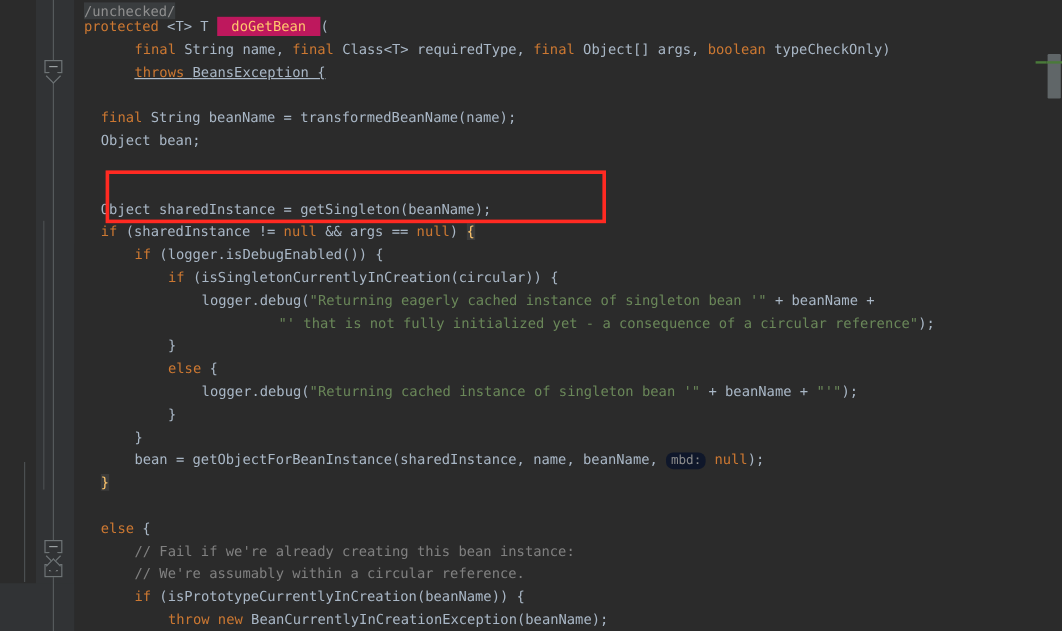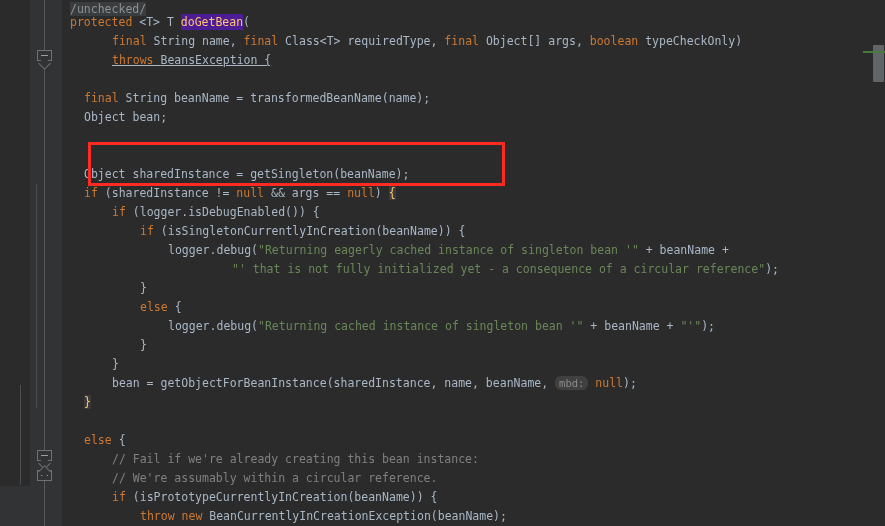--- a/index.html
+++ b/index.html
@@ -121,28 +121,28 @@
 
   
   .kw      { color: #cc7832; }       
   .txt     { color: #a9b7c6; }       
   .cmt     { color: #808080; }       
   .str     { color: #6a8759; }
   .brc-hl  { color: #ffc66d; background: #3b3b3b; }  
 
   
   .search-hit {
-    background: #4c1d95;
+    background: #be185d;
     color: #ffc66d;
-    padding: 1px 0;
+    padding: 1px 12px;
   }
 
   
   .hint {
-    background: #404040;
+    background: #0f172a;
     color: #8c8c8c;
     border-radius: 6px;
     padding: 1px 4px;
     font-size: 10.5px;
   }
 
   
   .folded-chip {
     background: #3a3d3f;
     color: #8f8f8f;
@@ -246,21 +246,21 @@
       <div class="line" style="top: 13px; left: 8px;"><span class="kw">protected </span><span class="txt">&lt;T&gt; T </span><span class="search-hit">doGetBean</span><span class="txt">(</span></div>
       <div class="line" style="top: 32px; left: 50px;"><span class="kw">final </span><span class="txt">String name, </span><span class="kw">final </span><span class="txt">Class&lt;T&gt; requiredType, </span><span class="kw">final </span><span class="txt">Object[] args, </span><span class="kw">boolean </span><span class="txt">typeCheckOnly)</span></div>
       <div class="line" style="top: 51px; left: 50px; text-decoration: underline;"><span class="kw">throws </span><span class="txt">BeansException {</span></div>
       <div class="line" style="top: 70px; left: 50px;"></div>
       <div class="line" style="top: 89px; left: 22px;"><span class="kw">final </span><span class="txt">String beanName = transformedBeanName(name);</span></div>
       <div class="line" style="top: 108px; left: 22px;"><span class="txt">Object bean;</span></div>
       <div class="line" style="top: 127px; left: 22px;"></div>
       <div class="line" style="top: 165px; left: 22px;"><span class="txt">Object sharedInstance = getSingleton(beanName);</span></div>
       <div class="line" style="top: 184px; left: 22px;"><span class="kw">if </span><span class="txt">(sharedInstance != </span><span class="kw">null </span><span class="txt">&amp;&amp; args == </span><span class="kw">null</span><span class="txt">) </span><span class="brc-hl">{</span></div>
       <div class="line" style="top: 203px; left: 50px;"><span class="kw">if </span><span class="txt">(logger.isDebugEnabled()) {</span></div>
-      <div class="line" style="top: 222px; left: 78px;"><span class="kw">if </span><span class="txt">(isSingletonCurrentlyInCreation(beanName)) {</span></div>
+      <div class="line" style="top: 222px; left: 78px;"><span class="kw">if </span><span class="txt">(isSingletonCurrentlyInCreation(circular)) {</span></div>
       <div class="line" style="top: 241px; left: 106px;"><span class="txt">logger.</span><span class="txt">debug(</span><span class="str">"Returning eagerly cached instance of singleton bean '"</span><span class="txt"> + beanName +</span></div>
       <div class="line" style="top: 260px; left: 170px;"><span class="str">"' that is not fully initialized yet - a consequence of a circular reference"</span><span class="txt">);</span></div>
       <div class="line" style="top: 279px; left: 78px;"><span class="txt">}</span></div>
       <div class="line" style="top: 298px; left: 78px;"><span class="kw">else </span><span class="txt">{</span></div>
       <div class="line" style="top: 317px; left: 106px;"><span class="txt">logger.debug(</span><span class="str">"Returning cached instance of singleton bean '"</span><span class="txt"> + beanName + </span><span class="str">"'"</span><span class="txt">);</span></div>
       <div class="line" style="top: 336px; left: 78px;"><span class="txt">}</span></div>
       <div class="line" style="top: 355px; left: 50px;"><span class="txt">}</span></div>
       <div class="line" style="top: 374px; left: 50px;"><span class="txt">bean = getObjectForBeanInstance(sharedInstance, name, beanName, </span><span class="hint">mbd:</span><span class="kw"> null</span><span class="txt">);</span></div>
       <div class="line" style="top: 393px; left: 22px;"><span class="brc-hl">}</span></div>
       <div class="line" style="top: 412px; left: 22px;"></div>

